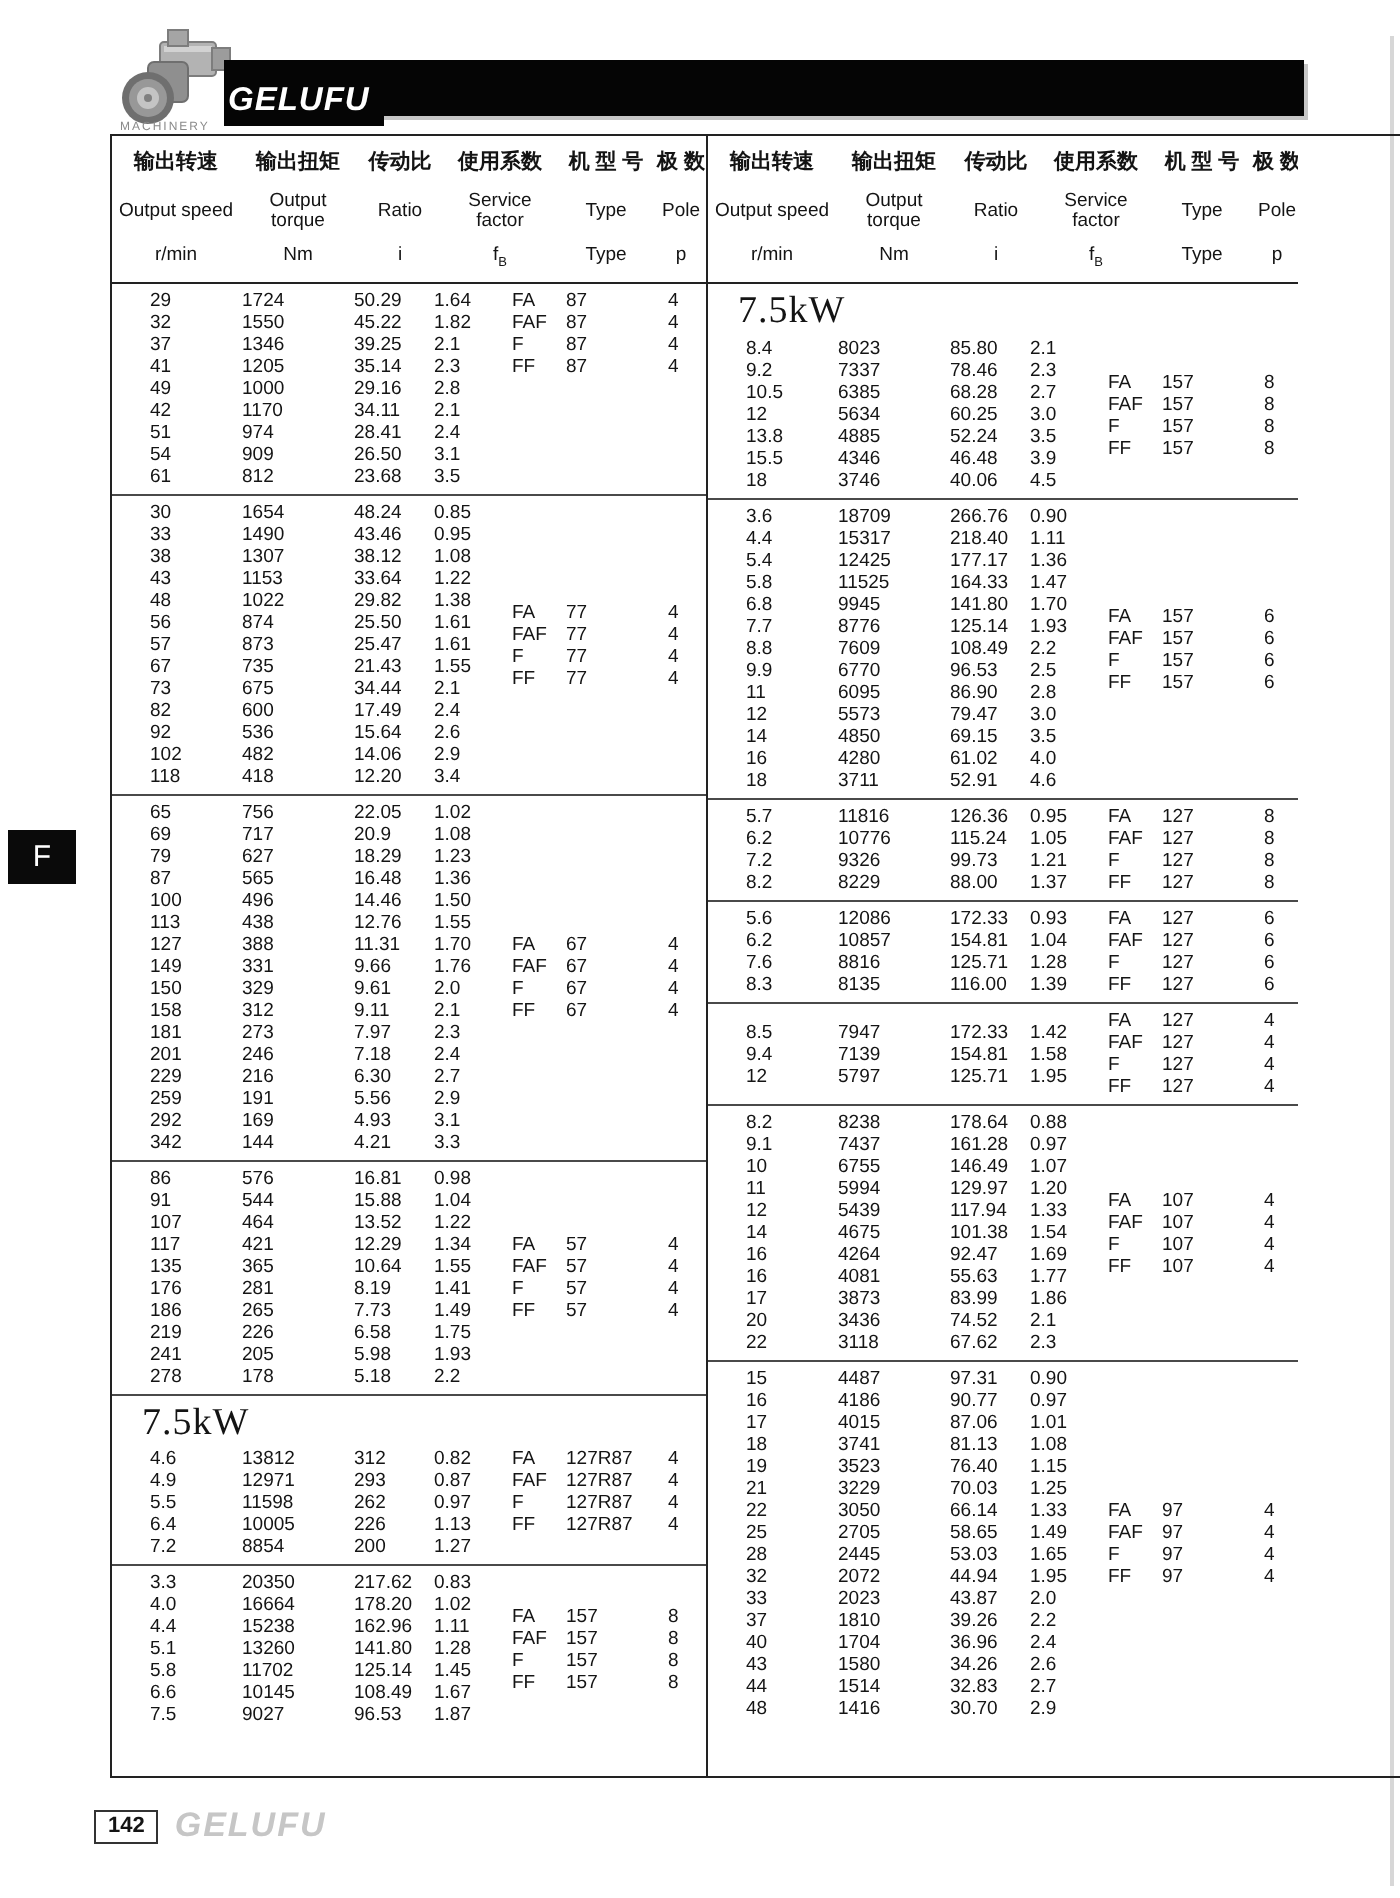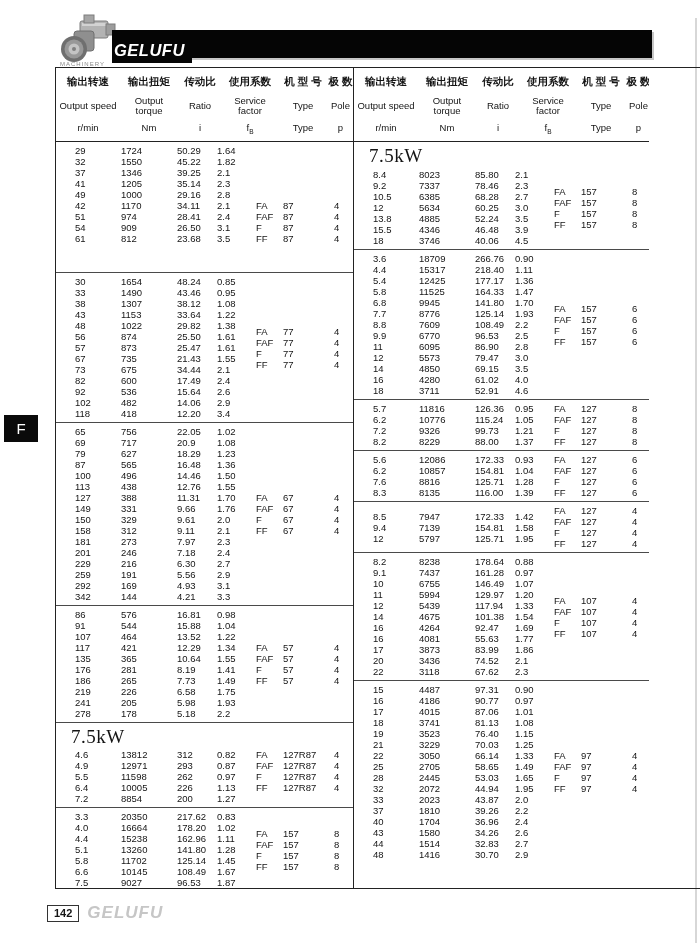--- a/index.html
+++ b/index.html
@@ -97,21 +97,21 @@
           </div>
           <div class="thr thr-unit">
             <div class="thc">r/min</div>
             <div class="thc">Nm</div>
             <div class="thc">i</div>
             <div class="thc"><span>f</span><sub>B</sub></div>
             <div class="thc">Type</div>
             <div class="thc">p</div>
           </div>
         </div>
-        <div class="block" style="align-items: flex-end;">
+        <div class="block" style="align-items: flex-start;">
           <div class="datacol">
             <div class="drow">
               <span class="dcell">29</span>
               <span class="dcell">1724</span>
               <span class="dcell">50.29</span>
               <span class="dcell">1.64</span>
             </div>
             <div class="drow">
               <span class="dcell">32</span>
               <span class="dcell">1550</span>
@@ -177,21 +177,21 @@
               <span class="tsz">87</span>
               <span class="tpl">4</span>
             </div>
             <div class="trow">
               <span class="tpf">FF</span>
               <span class="tsz">87</span>
               <span class="tpl">4</span>
             </div>
           </div>
         </div>
-        <div class="block sep-top" style="align-items: center; margin-top: 25px;">
+        <div class="block sep-top" style="align-items: center;">
           <div class="datacol">
             <div class="drow">
               <span class="dcell">30</span>
               <span class="dcell">1654</span>
               <span class="dcell">48.24</span>
               <span class="dcell">0.85</span>
             </div>
             <div class="drow">
               <span class="dcell">33</span>
               <span class="dcell">1490</span>

